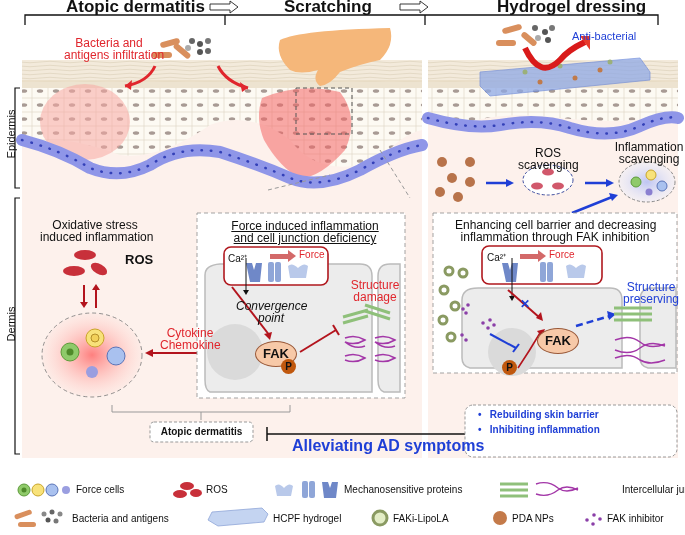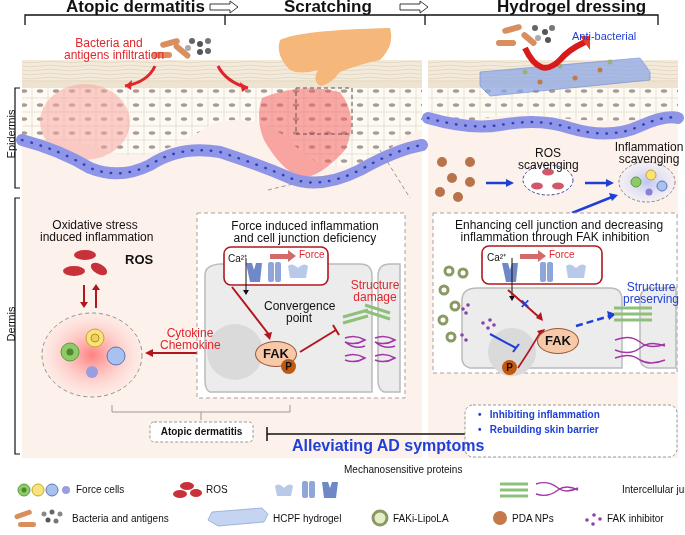--- a/index.html
+++ b/index.html
@@ -302,67 +302,67 @@
 <div class="abs t" style="left:40px;top:219px;width:110px;">
   <div>Oxidative stress</div>
   <div>induced inflammation</div>
 </div>
 <div class="abs" style="left:125px;top:252px;font-size:13px;font-weight:bold;">ROS</div>
 <div class="abs t red" style="left:160px;top:327px;width:60px;">
   <div>Cytokine</div>
   <div>Chemokine</div>
 </div>
 
-<div class="abs t" style="left:230px;top:220px;width:150px;">
+<div class="abs t" style="left:230px;top:220px;width:150px;text-decoration:underline;">
   <div>Force induced inflammation</div>
   <div>and cell junction deficiency</div>
 </div>
 <div class="abs" style="left:228px;top:251px;font-size:10px;">Ca²⁺</div>
 <div class="abs red" style="left:299px;top:249px;font-size:10px;">Force</div>
-<div class="abs t" style="left:264px;top:300px;width:70px;">
+<div class="abs t" style="left:236px;top:300px;width:70px;font-style:italic;">
   <div>Convergence</div>
   <div>point</div>
 </div>
 <div class="abs" style="left:255px;top:341px;width:40px;height:24px;border-radius:50%;background:#f7c9a8;border:1px solid #9a5a3a;text-align:center;line-height:24px;font-weight:bold;font-size:13px;">FAK</div>
 <div class="abs" style="left:281px;top:359px;width:15px;height:15px;border-radius:50%;background:#c0580e;color:#111;text-align:center;line-height:15px;font-weight:bold;font-size:10px;">P</div>
 <div class="abs t red" style="left:345px;top:279px;width:60px;">
   <div>Structure</div>
   <div>damage</div>
 </div>
 
 <div class="abs blue" style="left:572px;top:30px;font-size:11px;">Anti-bacterial</div>
 <div class="abs t" style="left:518px;top:147px;width:60px;">
   <div>ROS</div>
   <div>scavenging</div>
 </div>
 <div class="abs t" style="left:614px;top:141px;width:70px;">
   <div>Inflammation</div>
   <div>scavenging</div>
 </div>
 <div class="abs t" style="left:455px;top:219px;width:200px;">
-  <div>Enhancing cell junction and decreasing</div>
+  <div>Enhancing cell barrier and decreasing</div>
   <div>inflammation through FAK inhibition</div>
 </div>
 <div class="abs" style="left:487px;top:250px;font-size:10px;">Ca²⁺</div>
 <div class="abs red" style="left:549px;top:249px;font-size:10px;">Force</div>
 <div class="abs" style="left:537px;top:328px;width:40px;height:24px;border-radius:50%;background:#f7c9a8;border:1px solid #9a5a3a;text-align:center;line-height:24px;font-weight:bold;font-size:13px;">FAK</div>
 <div class="abs" style="left:502px;top:360px;width:15px;height:15px;border-radius:50%;background:#c0580e;color:#111;text-align:center;line-height:15px;font-weight:bold;font-size:10px;">P</div>
 <div class="abs t blue" style="left:616px;top:281px;width:70px;">
   <div>Structure</div>
   <div>preserving</div>
 </div>
 
 <div class="abs" style="left:150px;top:426px;width:103px;text-align:center;font-size:10px;font-weight:bold;">Atopic dermatitis</div>
 <div class="abs blue" style="left:292px;top:437px;font-size:16px;font-weight:bold;">Alleviating AD symptoms</div>
 <div class="abs" style="left:478px;top:407px;font-size:10px;font-weight:bold;line-height:15px;color:#1f3fd6;">
+  <div><span>•&nbsp;&nbsp;&nbsp;</span><span>Rebuilding skin barrier</span></div>
   <div><span>•&nbsp;&nbsp;&nbsp;</span><span>Inhibiting inflammation</span></div>
-  <div><span>•&nbsp;&nbsp;&nbsp;</span><span>Rebuilding skin barrier</span></div>
 </div>
 
 <div class="abs leg" style="left:76px;top:484px;">Force cells</div>
 <div class="abs leg" style="left:206px;top:484px;">ROS</div>
-<div class="abs leg" style="left:344px;top:464px;">Mechanosensitive proteins</div>
+<div class="abs leg" style="left:344px;top:484px;">Mechanosensitive proteins</div>
 <div class="abs leg" style="left:601px;top:484px;padding-left:21px;">Intercellular junction</div>
 <div class="abs leg" style="left:72px;top:513px;">Bacteria and antigens</div>
 <div class="abs leg" style="left:273px;top:513px;">HCPF hydrogel</div>
 <div class="abs leg" style="left:393px;top:513px;">FAKi-LipoLA</div>
 <div class="abs leg" style="left:512px;top:513px;text-align:right;">PDA NPs</div>
 <div class="abs leg" style="left:607px;top:513px;">FAK inhibitor</div>
 
 </body></html>

